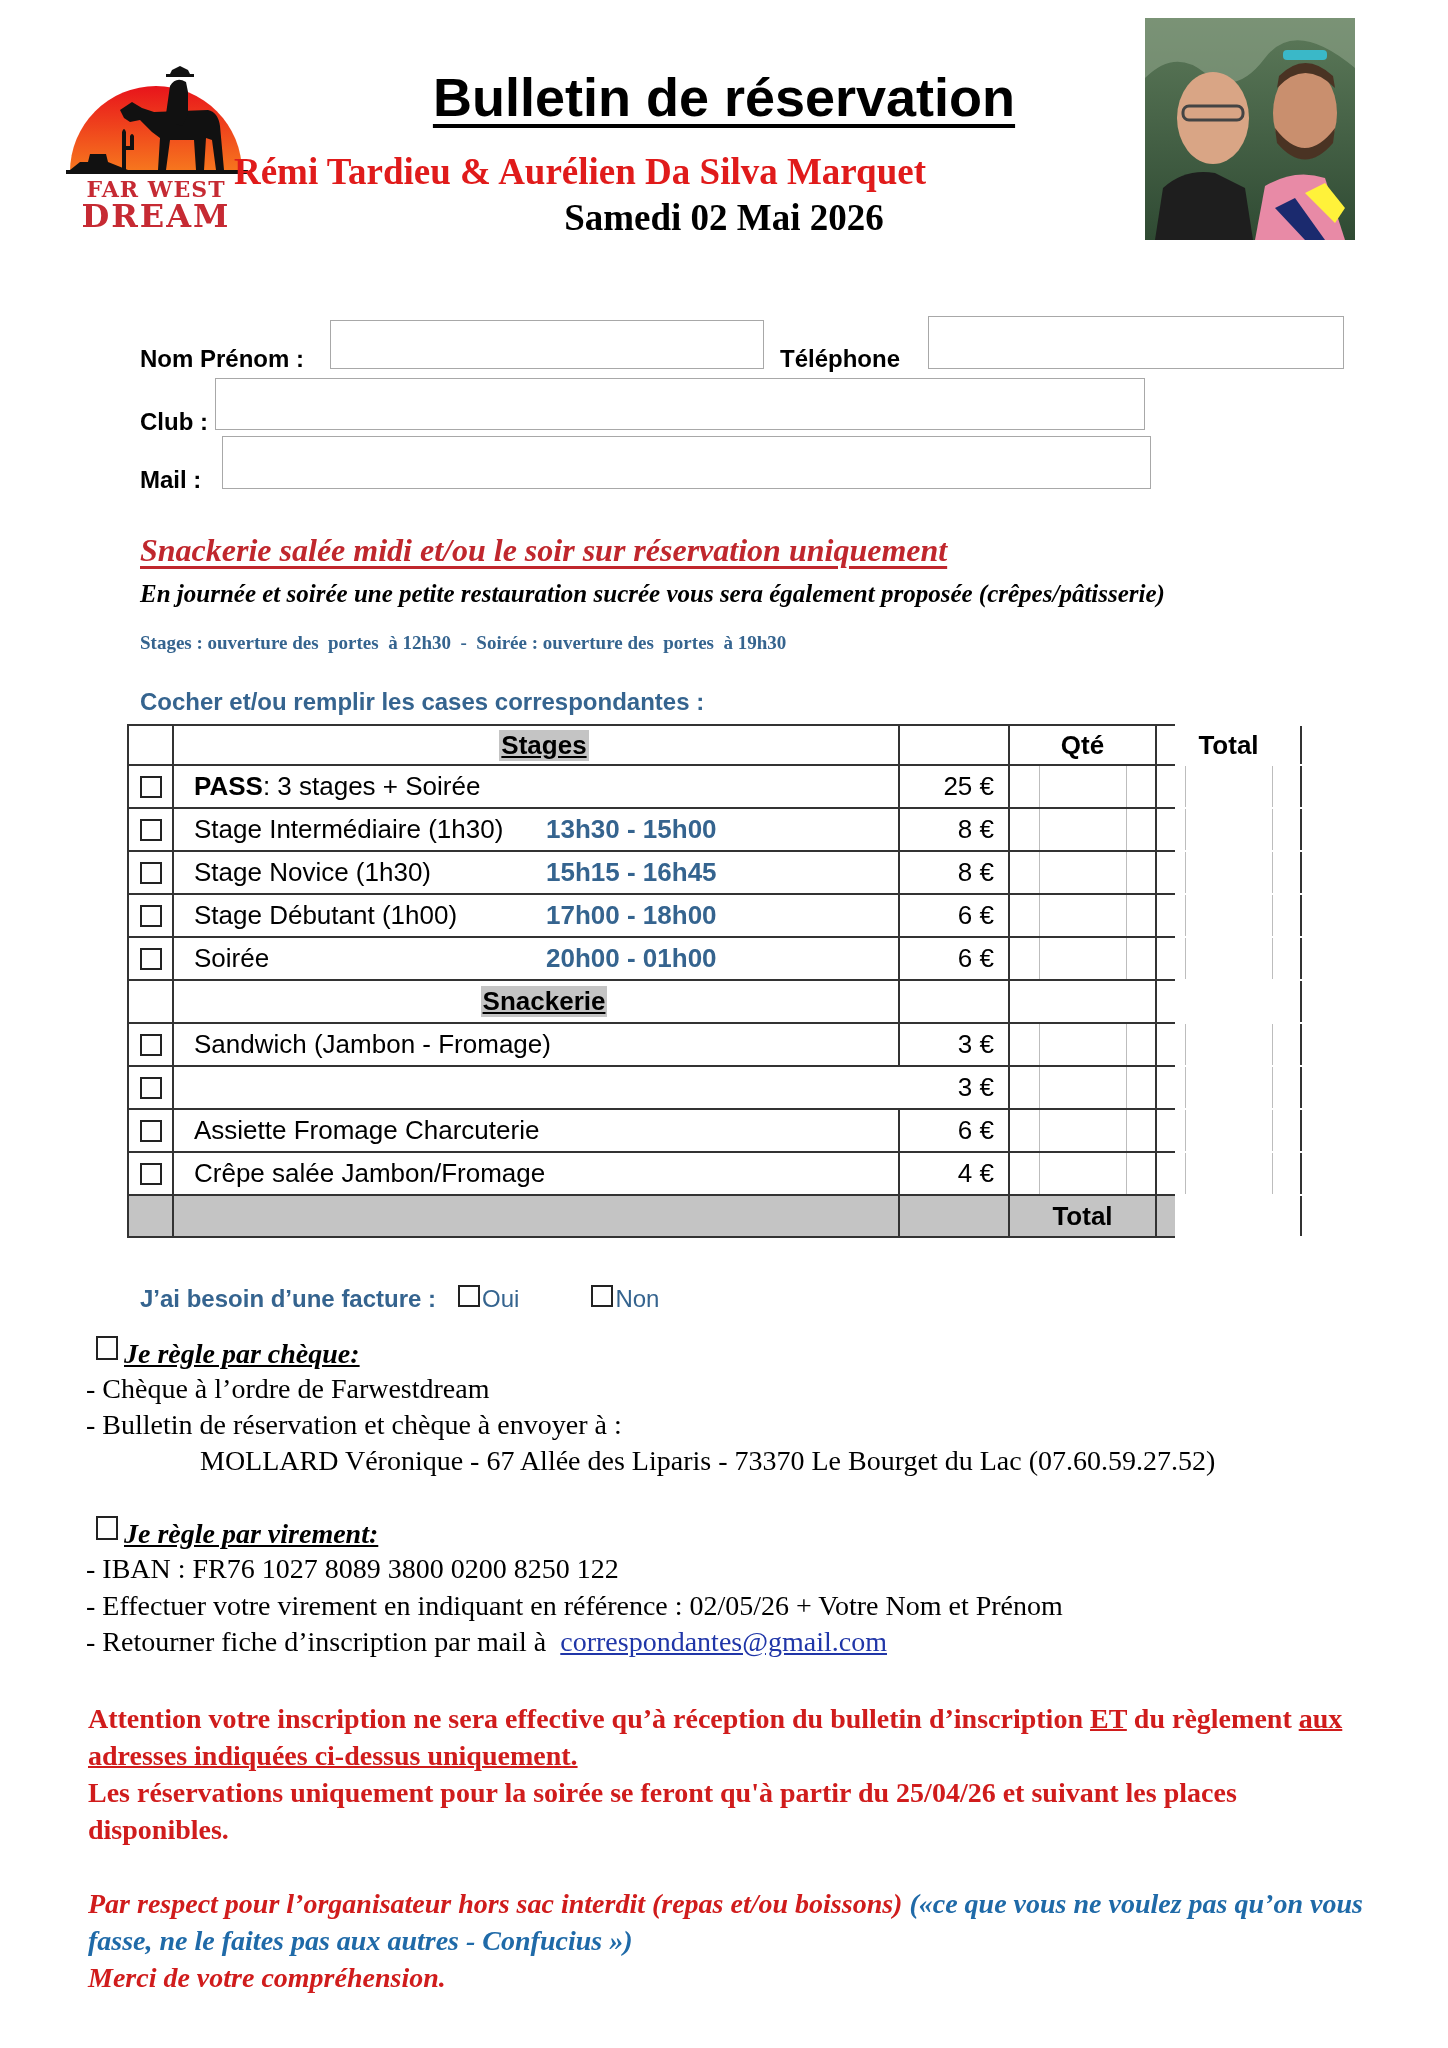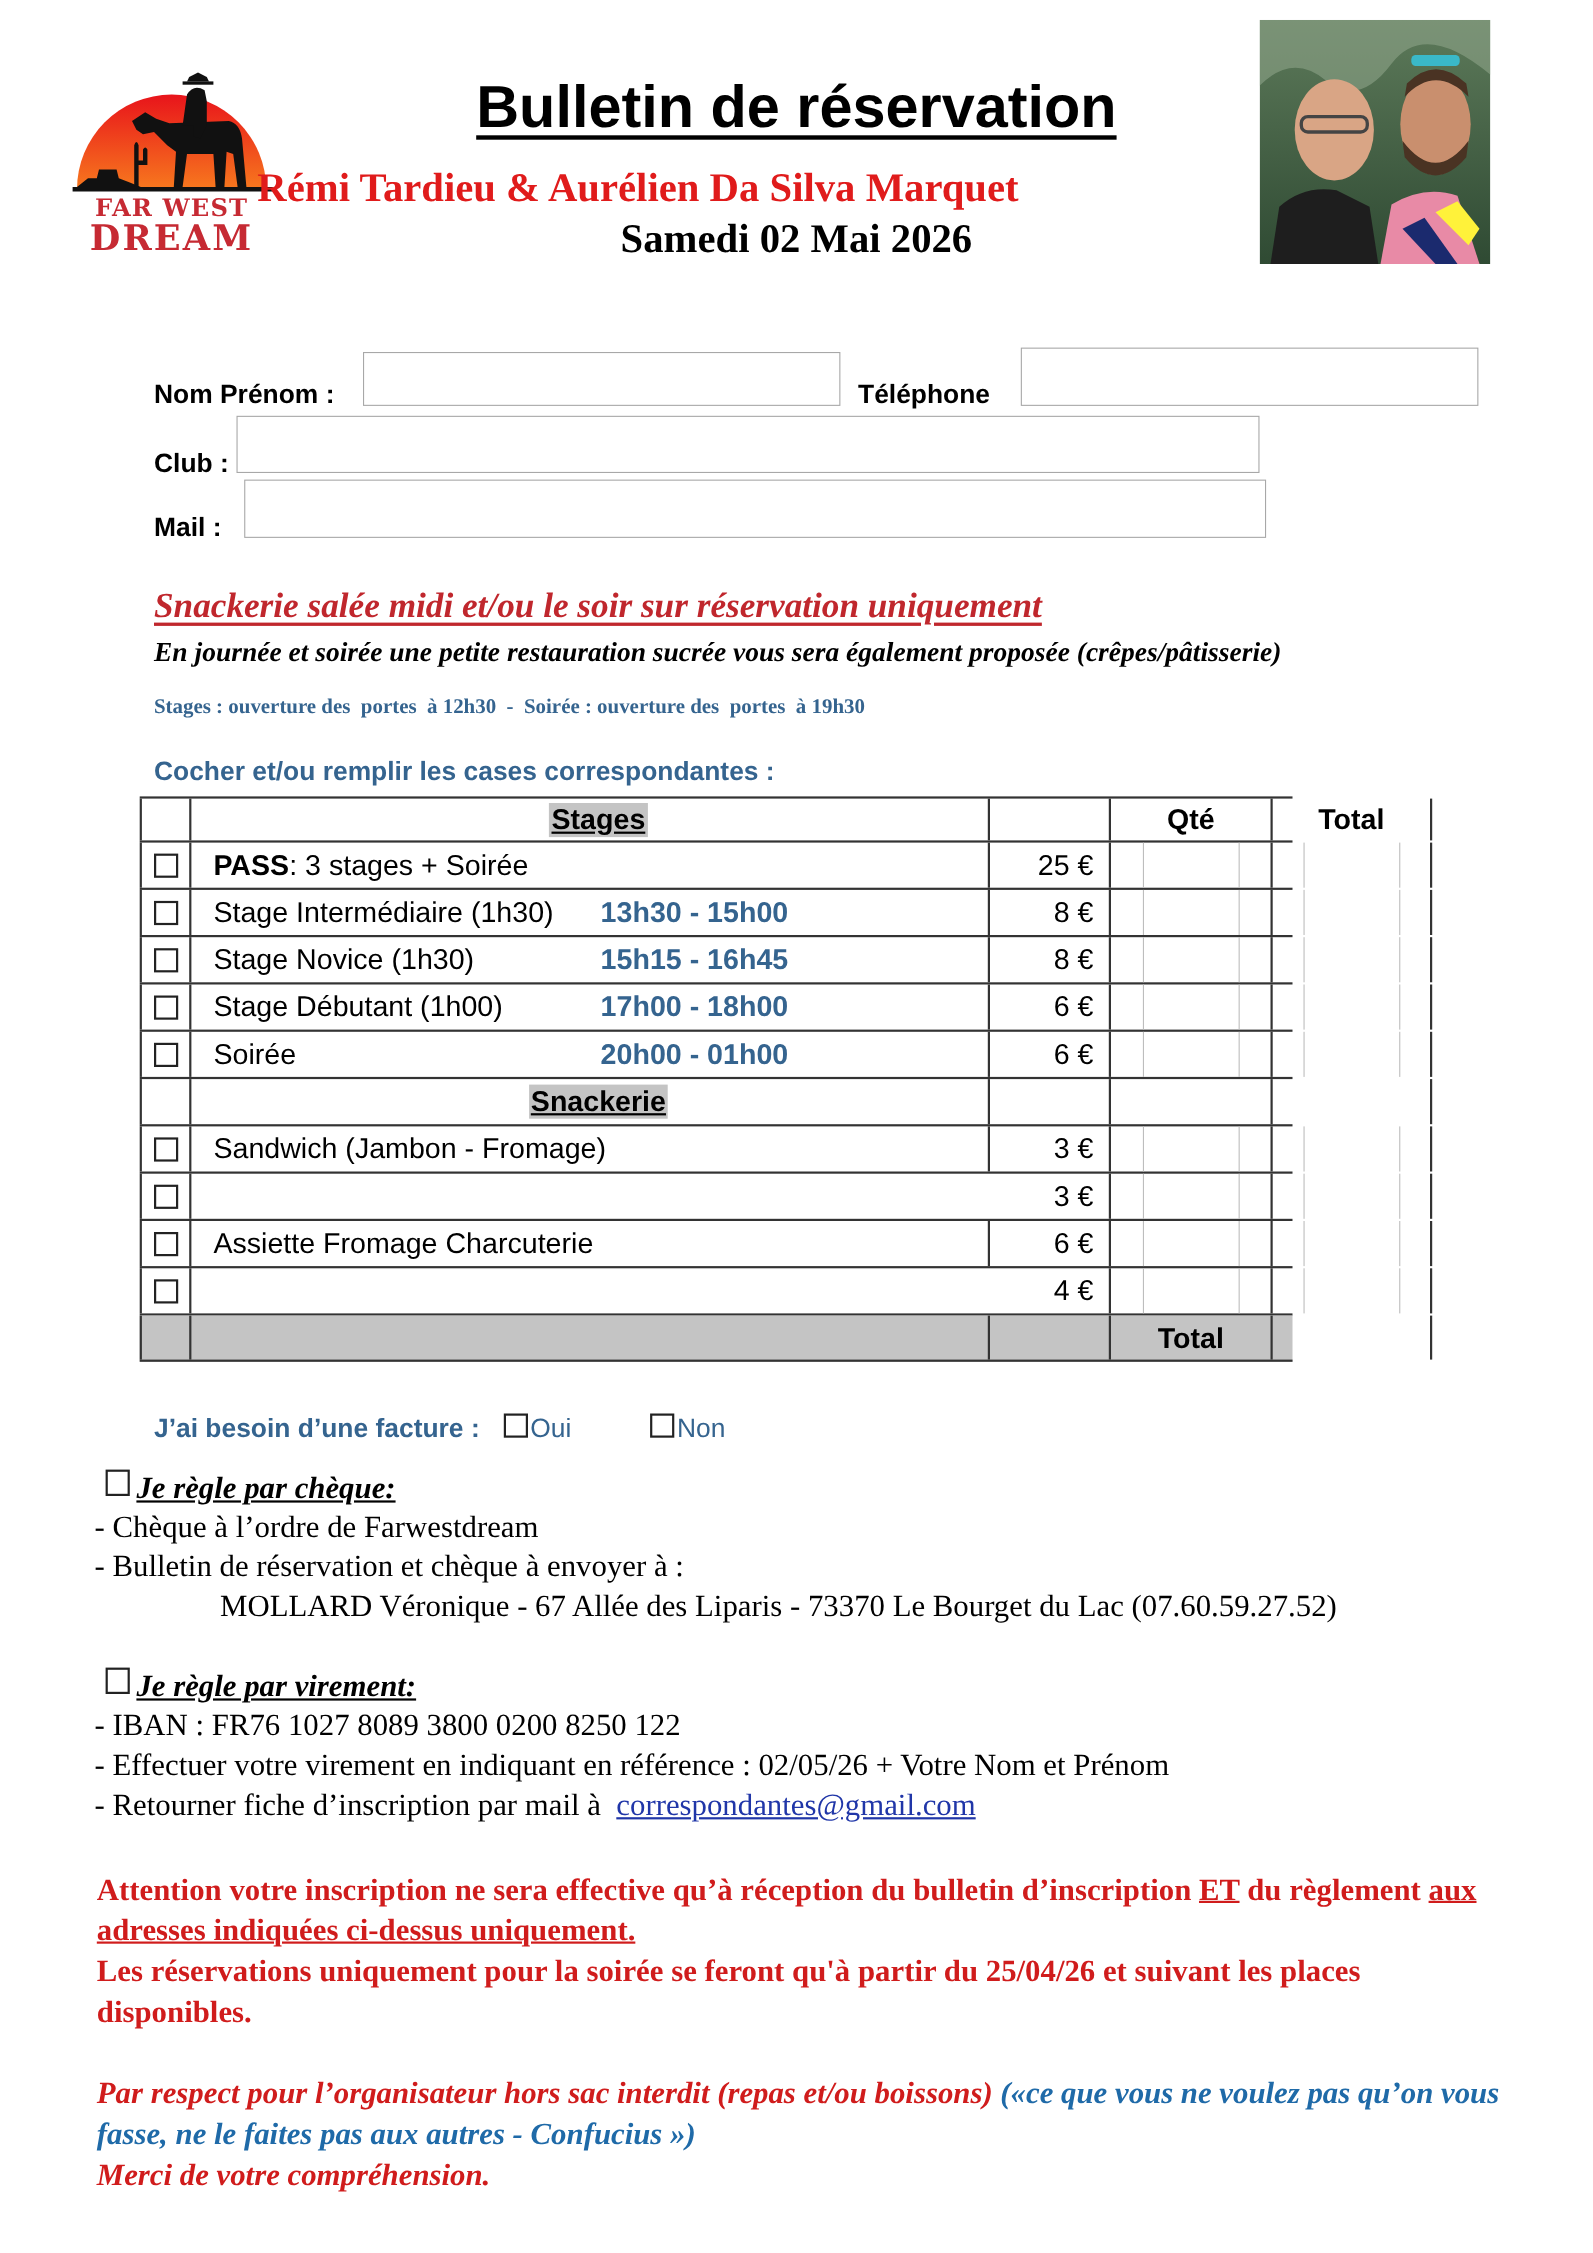--- a/index.html
+++ b/index.html
@@ -310,20 +310,23 @@
         </div>
         <div class="cell c-tot">
           <span class="sub" style="left:28px"></span>
           <span class="sub" style="left:115px"></span>
         </div>
       </div>
       <div class="row">
         <div class="cell c-chk">
           <span class="chk"></span>
         </div>
+        <div class="cell c-lbl">
+          <span>Crêpe salée Jambon/Fromage</span>
+        </div>
         <div class="cell c-price">4 €</div>
         <div class="cell c-qte">
           <span class="sub" style="left:29px"></span>
           <span class="sub" style="left:116px"></span>
         </div>
         <div class="cell c-tot">
           <span class="sub" style="left:28px"></span>
           <span class="sub" style="left:115px"></span>
         </div>
       </div>

